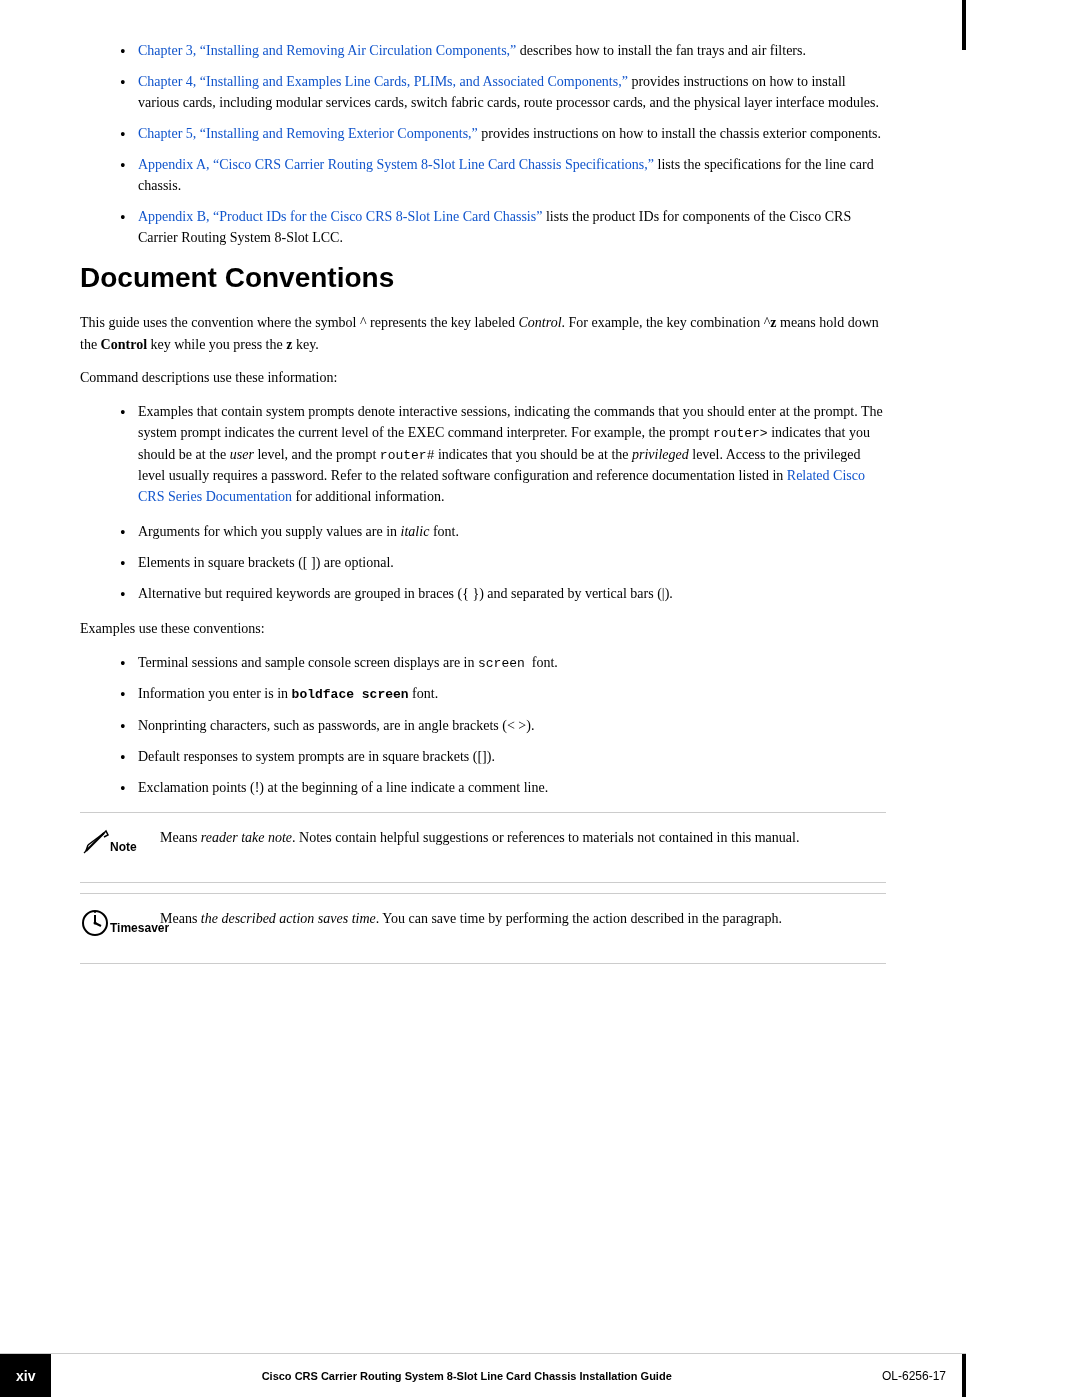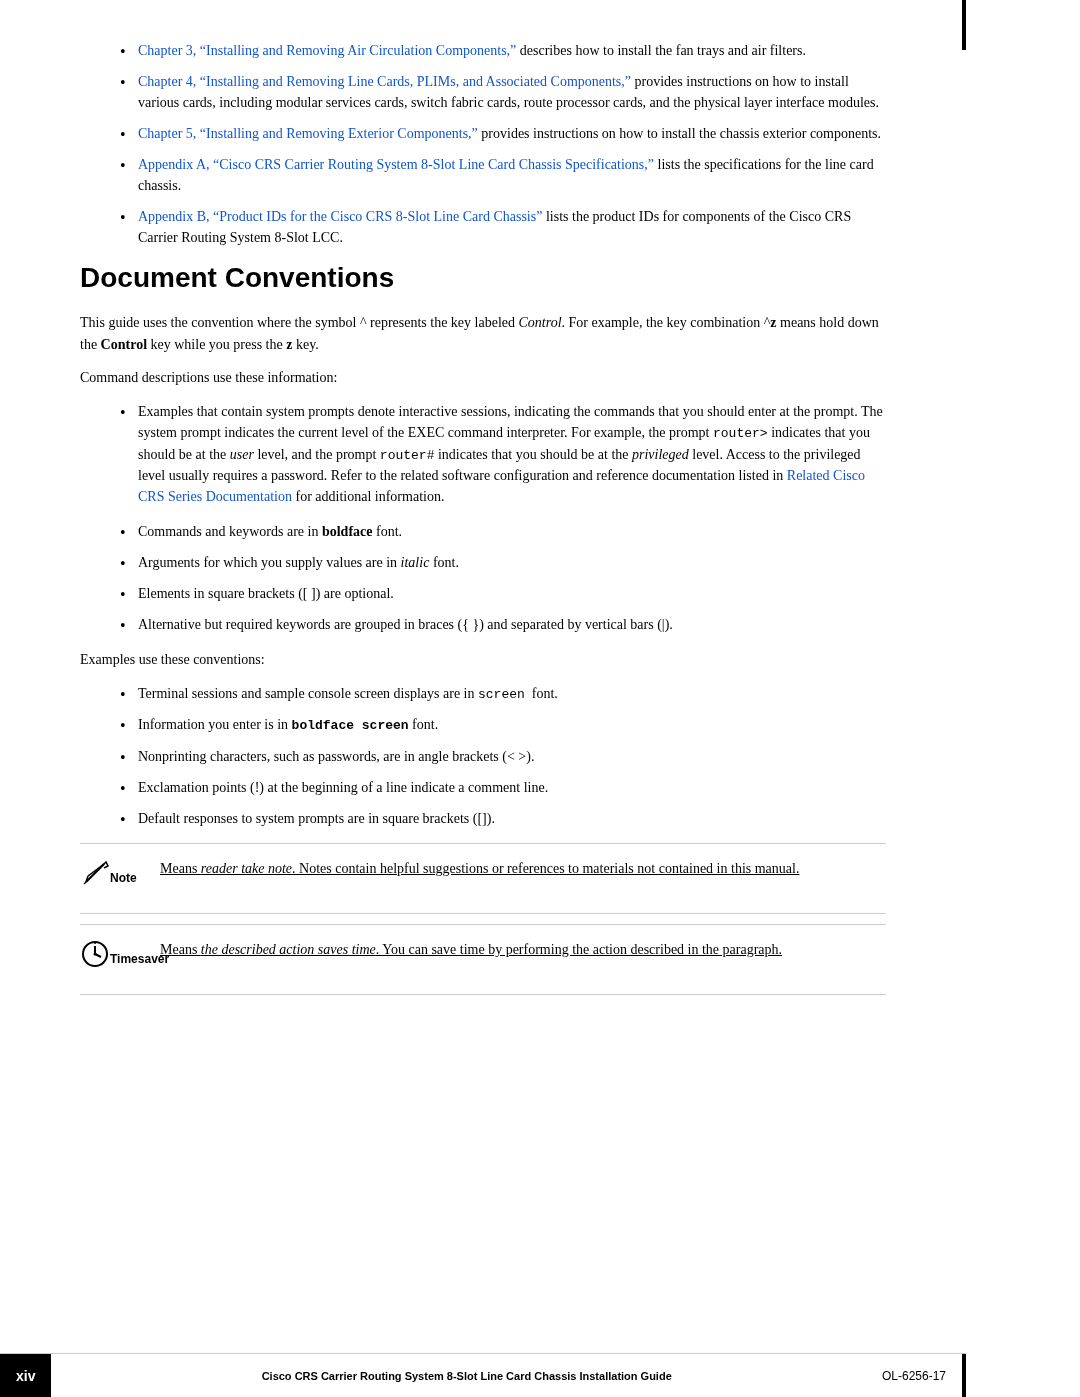--- a/index.html
+++ b/index.html
@@ -96,21 +96,20 @@
       margin-bottom: 4px;
     }
     .note-label {
       font-family: Arial, Helvetica, sans-serif;
       font-size: 12px;
       font-weight: bold;
     }
     .note-content {
       flex: 1;
       line-height: 1.55;
-      text-decoration: underline;
     }
     
     .footer {
       position: absolute;
       bottom: 0;
       left: 0;
       right: 0;
       height: 44px;
       display: flex;
       align-items: center;
@@ -163,21 +162,21 @@
 <div class="page">
   <div class="top-border-mark"></div>
 
   <div class="content-area">
 
     <ul class="bullet-list">
       <li>
         <a class="link" href="#">Chapter 3, “Installing and Removing Air Circulation Components,”</a><span> describes how to install the fan trays and air filters.</span>
       </li>
       <li>
-        <a class="link" href="#">Chapter 4, “Installing and Removing Line Cards, PLIMs, and Associated Components,”</a><span> provides instructions on how to install various cards, including modular services cards, switch fabric cards, route processor cards, and the physical layer interface modules.</span>
+        <a class="link" href="#">Chapter 4, “Installing and Examples Line Cards, PLIMs, and Associated Components,”</a><span> provides instructions on how to install various cards, including modular services cards, switch fabric cards, route processor cards, and the physical layer interface modules.</span>
       </li>
       <li>
         <a class="link" href="#">Chapter 5, “Installing and Removing Exterior Components,”</a><span> provides instructions on how to install the chassis exterior components.</span>
       </li>
       <li>
         <a class="link" href="#">Appendix A, “Cisco CRS Carrier Routing System 8-Slot Line Card Chassis Specifications,”</a><span> lists the specifications for the line card chassis.</span>
       </li>
       <li>
         <a class="link" href="#">Appendix B, “Product IDs for the Cisco CRS 8-Slot Line Card Chassis”</a><span> lists the product IDs for components of the Cisco CRS Carrier Routing System 8-Slot LCC.</span>
       </li>
@@ -192,23 +191,20 @@
     <p class="body-text">Command descriptions use these information:</p>
 
     <ul class="bullet-list">
       <li>
         <span>Examples that contain system prompts denote interactive sessions, indicating the commands that you should enter at the prompt. The system prompt indicates the current level of the EXEC command interpreter. For example, the prompt <code>router&gt;</code> indicates that you should be at the <em>user</em> level, and the prompt <code>router#</code> indicates that you should be at the <em>privileged</em> level. Access to the privileged level usually requires a password. Refer to the related software configuration and reference documentation listed in <a class="link" href="#">Related Cisco CRS Series Documentation</a> for additional information.</span>
       </li>
     </ul>
 
     <ul class="bullet-list">
       <li>
-        <span>Commands and keywords are in <strong>boldface</strong> font.</span>
-      </li>
-      <li>
         <span>Arguments for which you supply values are in <em>italic</em> font.</span>
       </li>
       <li>
         <span>Elements in square brackets ([ ]) are optional.</span>
       </li>
       <li>
         <span>Alternative but required keywords are grouped in braces ({ }) and separated by vertical bars (|).</span>
       </li>
     </ul>
 
@@ -218,24 +214,24 @@
       <li>
         <span>Terminal sessions and sample console screen displays are in <code>screen</code>&nbsp; font.</span>
       </li>
       <li>
         <span>Information you enter is in <strong class="bold-code">boldface screen</strong> font.</span>
       </li>
       <li>
         <span>Nonprinting characters, such as passwords, are in angle brackets (&lt; &gt;).</span>
       </li>
       <li>
+        <span>Default responses to system prompts are in square brackets ([]).</span>
+      </li>
+      <li>
         <span>Exclamation points (!) at the beginning of a line indicate a comment line.</span>
-      </li>
-      <li>
-        <span>Default responses to system prompts are in square brackets ([]).</span>
       </li>
     </ul>
 
     <div class="note-box">
       <div class="note-icon-col">
         <div class="note-icon">
           
           <svg width="30" height="30" viewBox="0 0 30 30">
             <line x1="6" y1="24" x2="24" y2="6" stroke="#000" stroke-width="2.2"></line>
             <line x1="6" y1="24" x2="8" y2="18" stroke="#000" stroke-width="1.5"></line>

